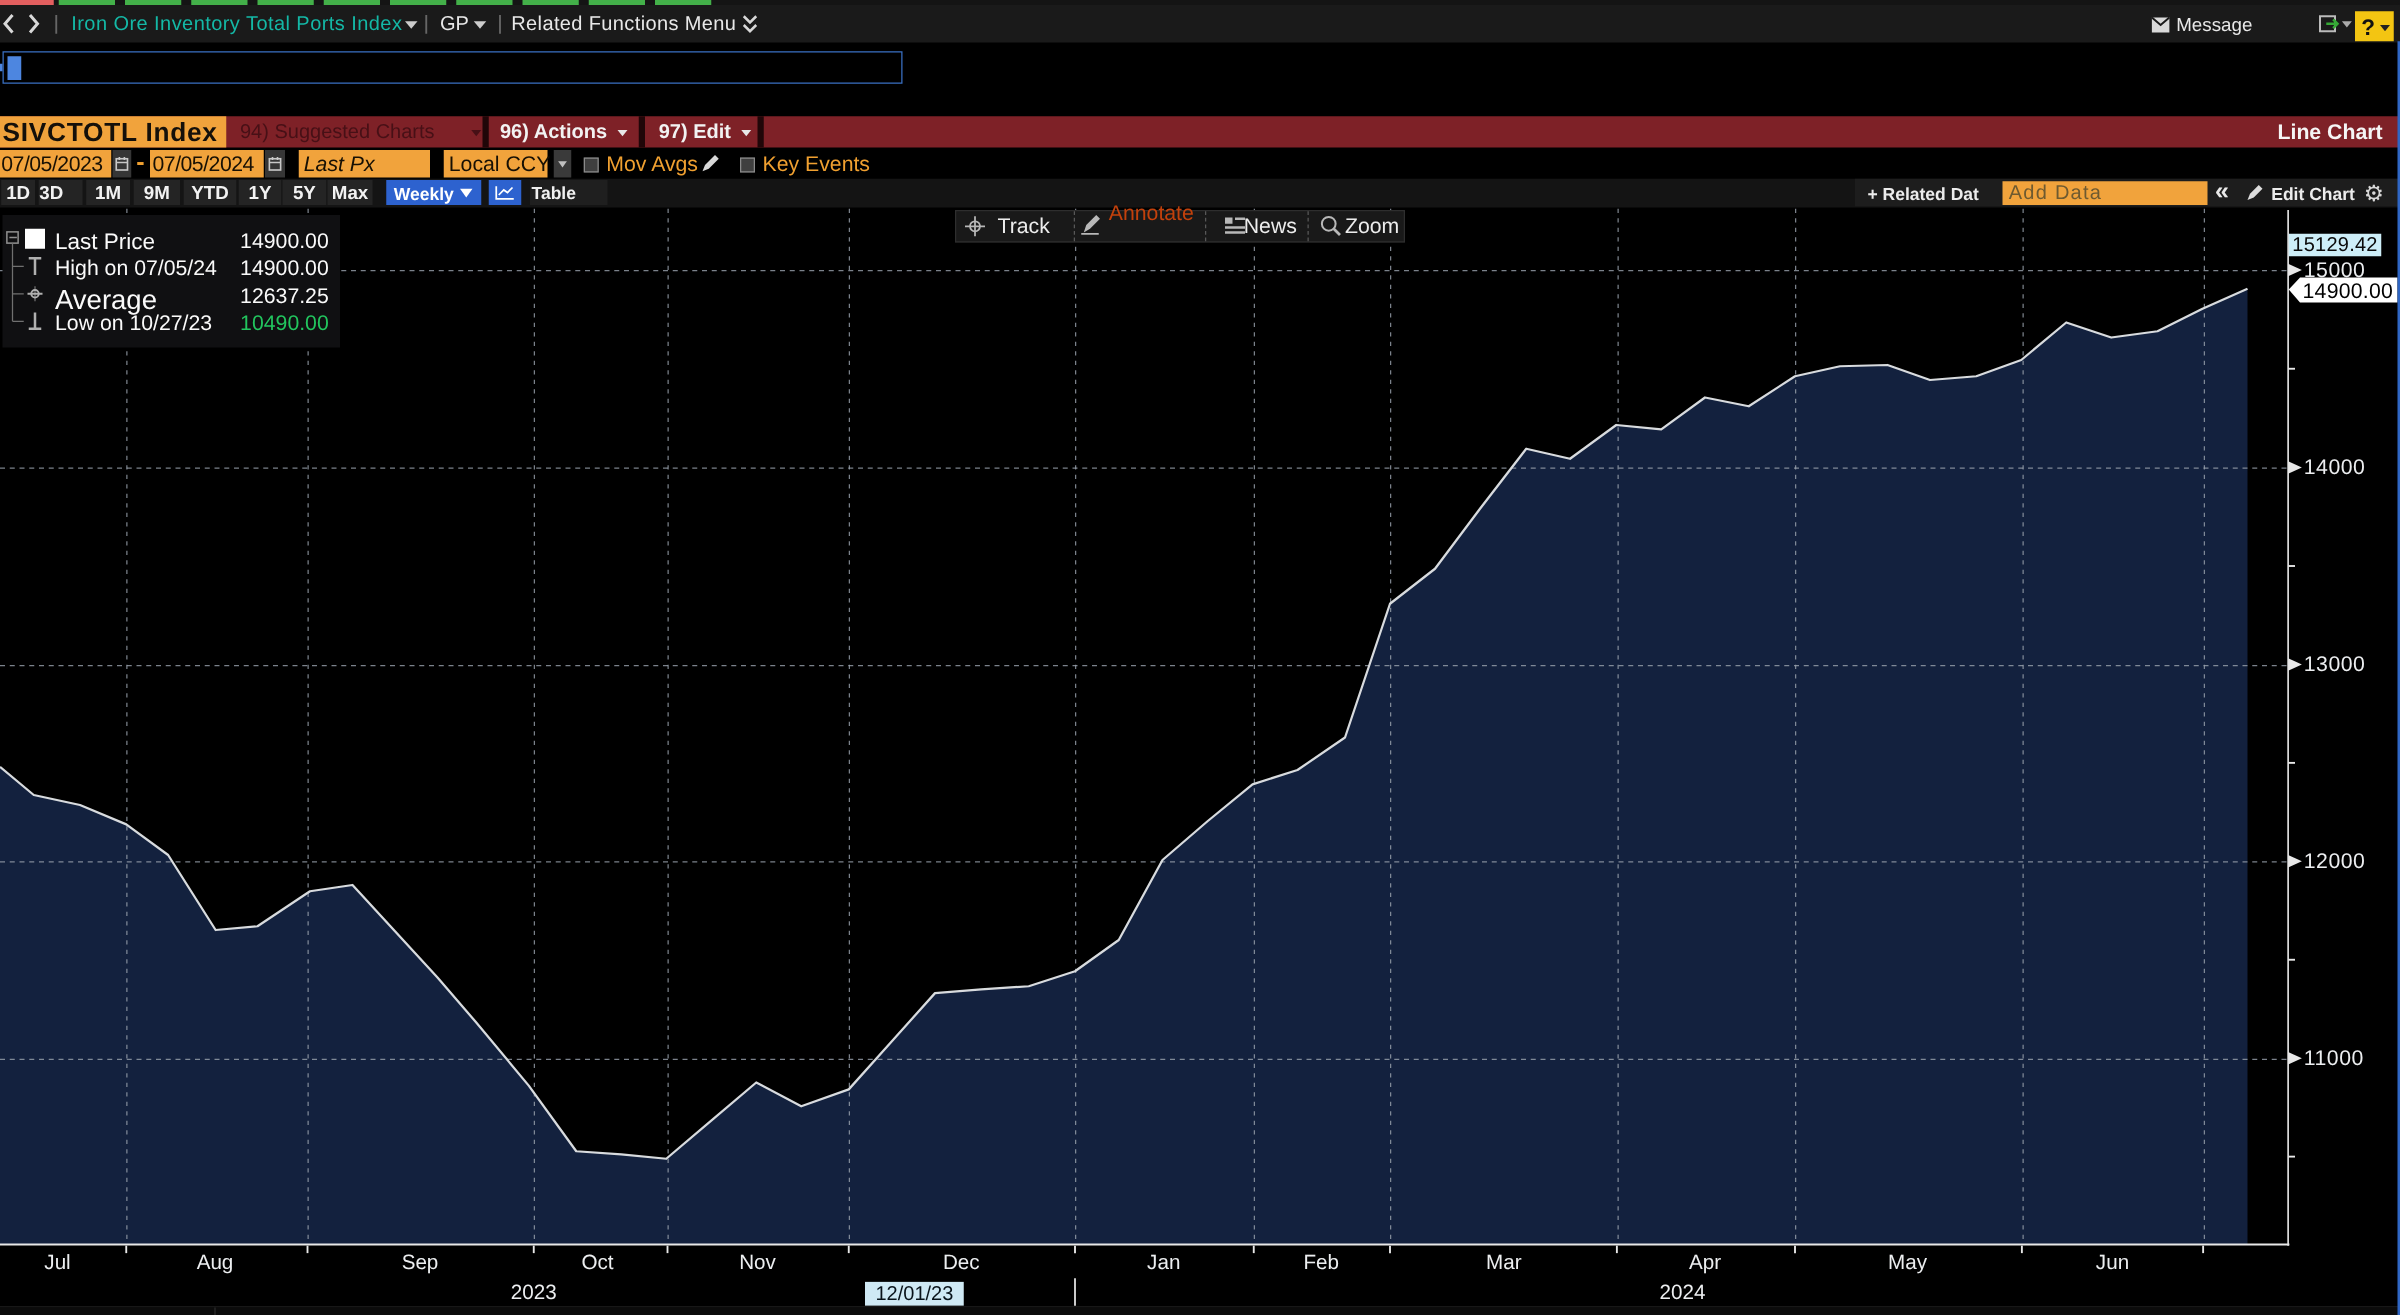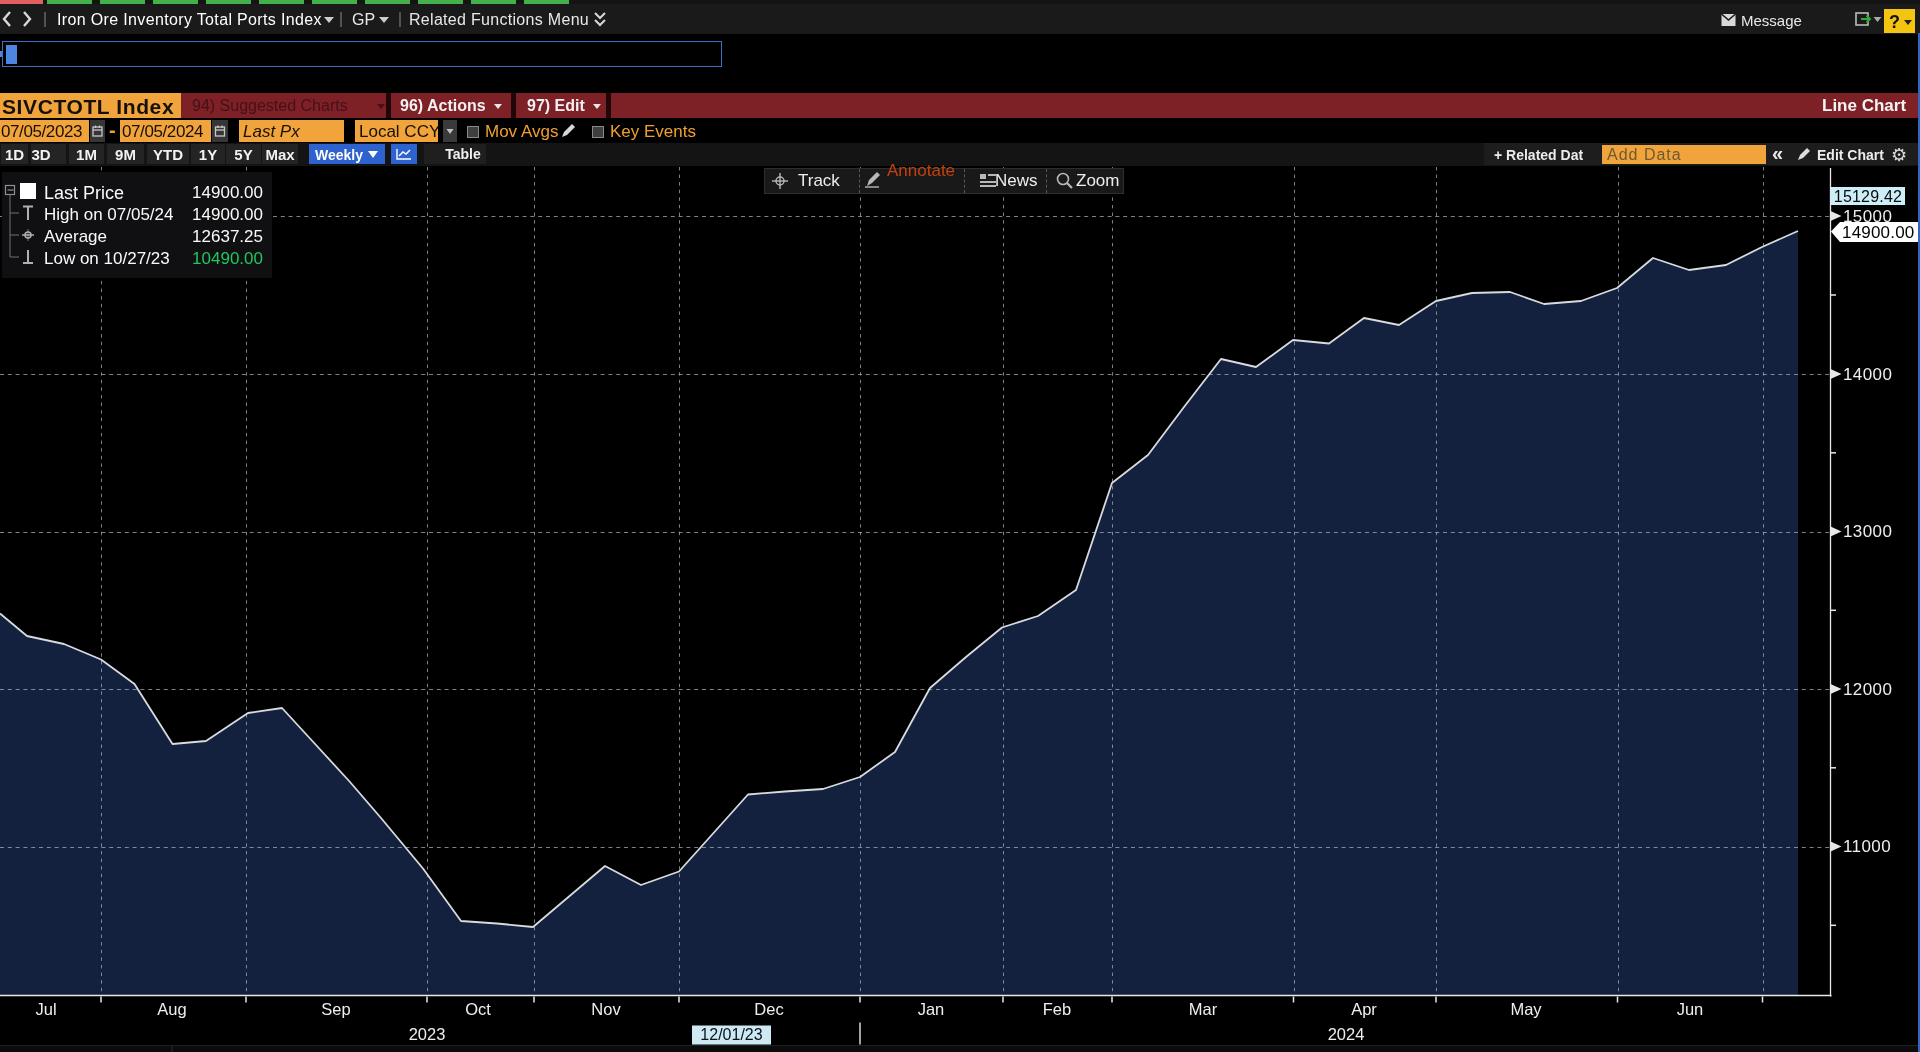--- a/index.html
+++ b/index.html
@@ -32,21 +32,21 @@
     <path d="M10 8 L4 15 L10 22" stroke="#d8d8d8" stroke-width="2.4" fill="none"></path>
     <path d="M24 8 L30 15 L24 22" stroke="#d8d8d8" stroke-width="2.4" fill="none"></path>
     <line x1="45" y1="8" x2="45" y2="23" stroke="#666" stroke-width="1.5"></line>
     <path d="M324 13 L334 13 L329 19 Z" fill="#cccccc"></path>
     <line x1="341" y1="8" x2="341" y2="23" stroke="#666" stroke-width="1.5"></line>
     <path d="M379 13 L389 13 L384 19 Z" fill="#cccccc"></path>
     <line x1="400" y1="8" x2="400" y2="23" stroke="#666" stroke-width="1.5"></line>
     <path d="M595 9 L600 14 L605 9" stroke="#d8d8d8" stroke-width="2" fill="none"></path>
     <path d="M595 16 L600 21 L605 16" stroke="#d8d8d8" stroke-width="2" fill="none"></path>
   </svg>
-  <div class="txt" style="left:57px;top:11px;font-size:16px;letter-spacing:0.35px;color:#ffffff;">Iron Ore Inventory Total Ports Index</div>
+  <div class="txt" style="left:57px;top:11px;font-size:16px;letter-spacing:0.35px;color:#14b8a6;">Iron Ore Inventory Total Ports Index</div>
   <div class="txt" style="left:352px;top:11px;font-size:16px;color:#e8e8e8;">GP</div>
   <div class="txt" style="left:409px;top:11px;font-size:16px;letter-spacing:0.3px;color:#e8e8e8;">Related Functions Menu</div>
 
   <svg class="abs" style="left:1718px;top:9px;" width="202" height="22" viewBox="0 0 202 22">
     <rect x="3.5" y="5" width="14" height="12" fill="#d9d9d9"></rect>
     <path d="M3.5 5 L10.5 11 L17.5 5" stroke="#1a1a1a" stroke-width="1.6" fill="none"></path>
     <rect x="138" y="4" width="12" height="12" fill="none" stroke="#bbbbbb" stroke-width="1.6"></rect>
     <path d="M143 10 L152 10 M148.5 6.5 L152 10 L148.5 13.5" stroke="#35a835" stroke-width="2" fill="none"></path>
     <path d="M155.5 8 L163.5 8 L159.5 13 Z" fill="#aaaaaa"></path>
   </svg>
@@ -141,21 +141,21 @@
   <div class="txt" style="left:315px;top:147px;font-size:14px;font-weight:bold;color:#fff;">Weekly</div>
   <svg class="abs" style="left:364px;top:144px;" width="18" height="20">
       <path d="M4 7 L14 7 L9 14 Z" fill="#fff"></path>
     </svg>
   <div class="abs" style="left:391px;top:144px;width:26px;height:20px;background:#2d62cf;"></div>
   <svg class="abs" style="left:391px;top:144px;" width="26" height="20" viewBox="0 0 26 20">
     <path d="M6 5 L6 15 L20 15" stroke="#fff" stroke-width="1.4" fill="none"></path>
     <path d="M8 12 L12 8 L15 10 L19 6" stroke="#fff" stroke-width="1.4" fill="none"></path>
   </svg>
   <div class="abs" style="left:424px;top:144px;width:62px;height:20px;background:#1f1f1f;"></div>
-  <div class="txt" style="left:432px;top:146px;width:62px;text-align:center;font-size:14px;font-weight:bold;color:#f0f0f0;">Table</div>
+  <div class="txt" style="left:412px;top:146px;width:62px;text-align:center;font-size:14px;font-weight:bold;color:#f0f0f0;">Table</div>
   <div class="abs" style="left:1484px;top:143px;width:436px;height:22px;background:#1d1d1d;"></div>
   <div class="txt" style="left:1494px;top:147px;font-size:14px;font-weight:bold;color:#ececec;">+ Related Dat</div>
   <div class="abs" style="left:1602px;top:145px;width:164px;height:19px;background:#f1a33c;"></div>
   <div class="txt" style="left:1607px;top:146px;font-size:16px;letter-spacing:1px;color:#6e5a30;">Add Data</div>
   <div class="txt" style="left:1772px;top:142px;font-size:20px;font-weight:bold;color:#e8e8e8;">«</div>
   <svg class="abs" style="left:1795px;top:144px;" width="18" height="20" viewBox="0 0 18 20">
     <path d="M3 16 L5 11 L12 4 L15 7 L8 14 Z" fill="#dcdcdc"></path>
   </svg>
   <div class="txt" style="left:1817px;top:147px;font-size:14px;font-weight:bold;color:#ececec;">Edit Chart</div>
   <div class="txt" style="left:1891px;top:144px;font-size:18px;color:#d8d8d8;">⚙</div>
@@ -273,21 +273,21 @@
     <line x1="20" y1="63" x2="32" y2="63" stroke="#b0b0b0" stroke-width="1.5"></line>
     <circle cx="26" cy="63" r="3" fill="none" stroke="#b0b0b0" stroke-width="1.5"></circle>
     <line x1="26" y1="57" x2="26" y2="69" stroke="#b0b0b0" stroke-width="1" opacity="0.6"></line>
     <line x1="21" y1="91" x2="31" y2="91" stroke="#b0b0b0" stroke-width="2"></line>
     <line x1="26" y1="78" x2="26" y2="91" stroke="#b0b0b0" stroke-width="2"></line>
   </svg>
   <div class="txt" style="left:44px;top:183px;font-size:18px;color:#fafafa;">Last Price</div>
   <div class="txt" style="left:163px;top:183px;width:100px;text-align:right;font-size:17px;color:#fafafa;">14900.00</div>
   <div class="txt" style="left:44px;top:205px;font-size:17px;color:#fafafa;">High on 07/05/24</div>
   <div class="txt" style="left:163px;top:205px;width:100px;text-align:right;font-size:17px;color:#fafafa;">14900.00</div>
-  <div class="txt" style="left:44px;top:227px;font-size:17px;color:#fafafa;">Average</div>
+  <div class="txt" style="left:44px;top:227px;font-size:22px;color:#fafafa;">Average</div>
   <div class="txt" style="left:163px;top:227px;width:100px;text-align:right;font-size:17px;color:#fafafa;">12637.25</div>
   <div class="txt" style="left:44px;top:249px;font-size:17px;color:#fafafa;">Low on 10/27/23</div>
   <div class="txt" style="left:163px;top:249px;width:100px;text-align:right;font-size:17px;color:#22c55e;">10490.00</div>
 
   <div class="abs" style="left:1831px;top:187px;width:74px;height:18px;background:#cdeef8;"></div>
   <div class="txt" style="left:1831px;top:188px;width:74px;text-align:center;font-size:16px;letter-spacing:0.2px;color:#0a0a0a;">15129.42</div>
   <svg class="abs" style="left:1830px;top:220px;" width="90" height="24" viewBox="0 0 90 24">
     <path d="M1 11.5 L10 2 L88 2 L88 22 L10 22 Z" fill="#ffffff"></path>
   </svg>
   <div class="txt" style="left:1842px;top:223px;font-size:17px;letter-spacing:0.2px;color:#000;">14900.00</div>

